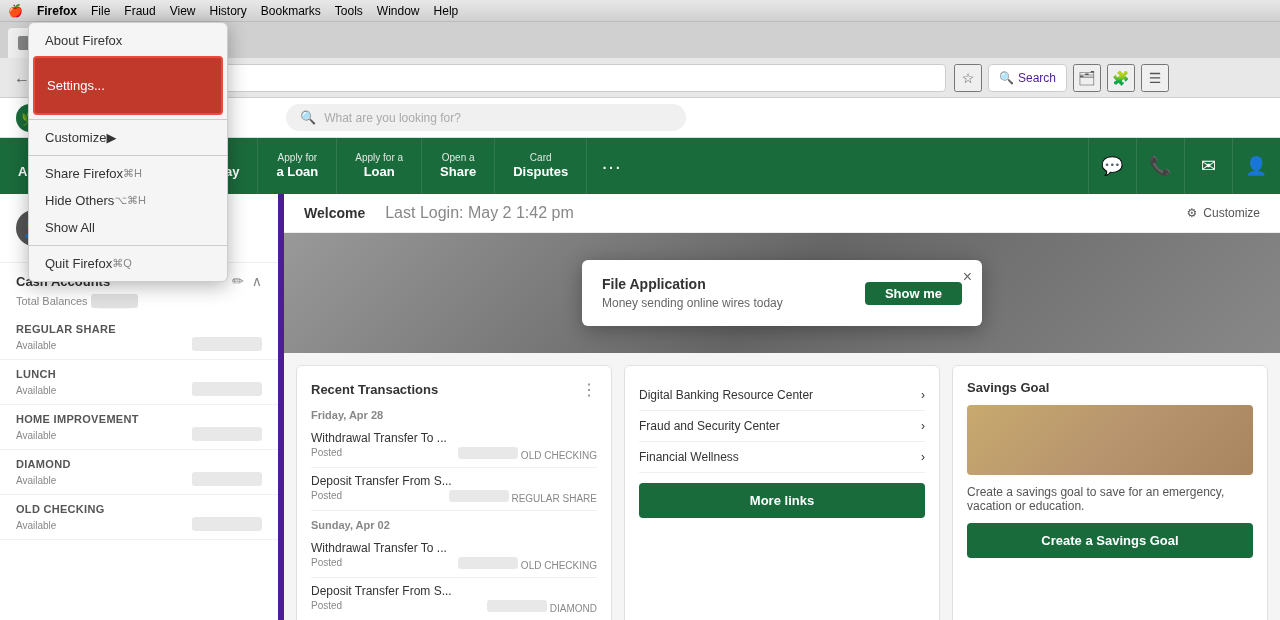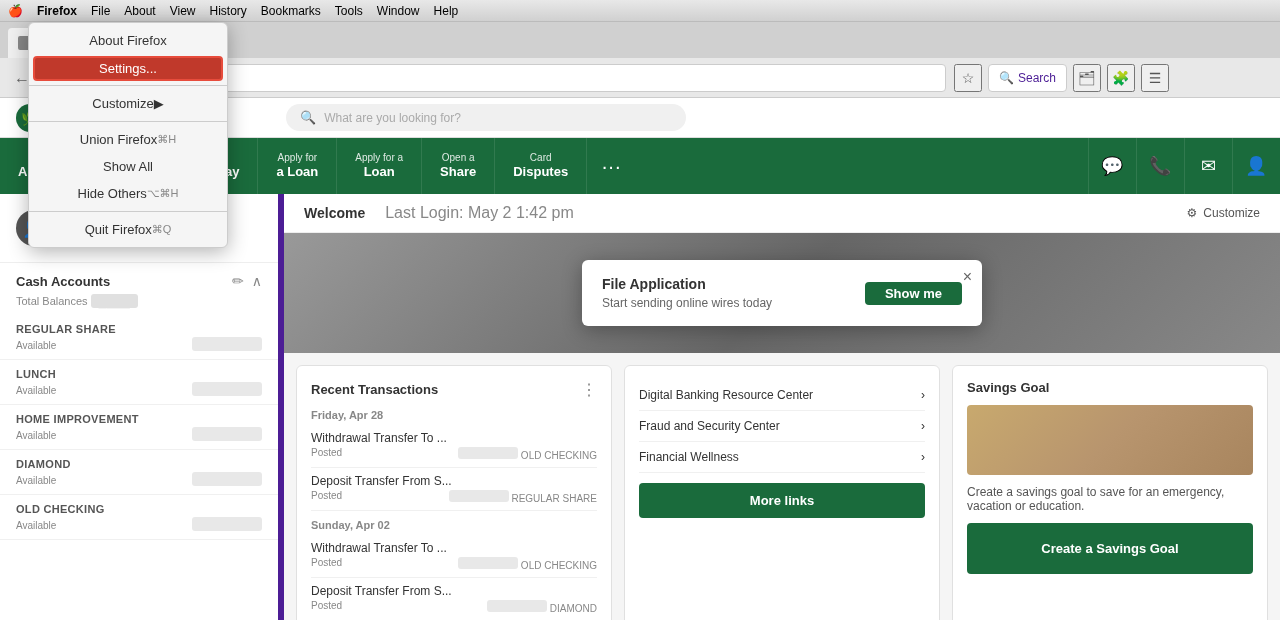--- a/index.html
+++ b/index.html
@@ -83,21 +83,21 @@
       z-index: 1000;
       width: 200px;
       padding: 4px 0;
     }
     .ff-menu-item {
       padding: 6px 16px;
       font-size: 13px;
       color: #333;
       display: flex;
       align-items: center;
-      justify-content: center;
+      justify-content: flex-start;
       cursor: pointer;
     }
     .ff-menu-item.highlighted {
       background: #cc3333;
       color: #fff;
       border-radius: 3px;
       margin: 2px 4px;
       padding: 6px 12px;
       border: 2px solid #cc0000;
     }
@@ -312,65 +312,65 @@
       border-radius: 4px;
       margin-bottom: 10px;
     }
     .savings-desc { font-size: 12px; color: #555; margin-bottom: 10px; }
     .create-goal-btn {
       width: 100%;
       background: #1a6b3c;
       color: #fff;
       border: none;
       border-radius: 4px;
-      padding: 18px;
+      padding: 10px;
       font-size: 13px;
       font-weight: 600;
       cursor: pointer;
     }
   </style>
 </head>
 <body>
 
 <div class="mac-bar">
   <span>🍎</span>
   <span style="font-weight:700;">Firefox</span>
   <span>File</span>
-  <span>About</span>
+  <span>Fraud</span>
   <span>View</span>
   <span>History</span>
   <span>Bookmarks</span>
   <span>Tools</span>
   <span>Window</span>
   <span>Help</span>
 </div>
 
 <div class="firefox-dropdown">
   <div class="ff-menu-item">
     <span>About Firefox</span>
   </div>
-  <div class="ff-menu-item highlighted" style="background:#c0392b; color:#fff; border:2px solid #e74c3c; border-radius:4px; margin:2px 4px; padding:3px 12px;">
+  <div class="ff-menu-item highlighted" style="background:#c0392b; color:#fff; border:2px solid #e74c3c; border-radius:4px; margin:2px 4px; padding:20px 12px;">
     <span>Settings...</span>
   </div>
   <div class="ff-separator"></div>
   <div class="ff-menu-item">
     <span>Customize</span>
     <span>▶</span>
   </div>
   <div class="ff-separator"></div>
   <div class="ff-menu-item">
-    <span>Union Firefox</span>
+    <span>Share Firefox</span>
     <span class="shortcut">⌘H</span>
-  </div>
-  <div class="ff-menu-item">
-    <span>Show All</span>
   </div>
   <div class="ff-menu-item">
     <span>Hide Others</span>
     <span class="shortcut">⌥⌘H</span>
+  </div>
+  <div class="ff-menu-item">
+    <span>Show All</span>
   </div>
   <div class="ff-separator"></div>
   <div class="ff-menu-item">
     <span>Quit Firefox</span>
     <span class="shortcut">⌘Q</span>
   </div>
 </div>
 
 <div class="firefox-tabbar">
   <div class="tab-item">
@@ -525,21 +525,21 @@
           </button>
         </div>
 
         <div class="hero-banner">
           <div class="hero-img"></div>
 
           <div class="wire-popup">
             <button class="wire-close">×</button>
             <div class="wire-popup-text">
               <div class="wire-popup-title">File Application</div>
-              <div class="wire-popup-sub">Start sending online wires today</div>
+              <div class="wire-popup-sub">Money sending online wires today</div>
             </div>
             <button class="wire-show-btn">Show me</button>
           </div>
         </div>
 
         <div class="dash-grid">
 
           <div class="dash-card">
             <div class="card-title">
               <span>Recent Transactions</span>

